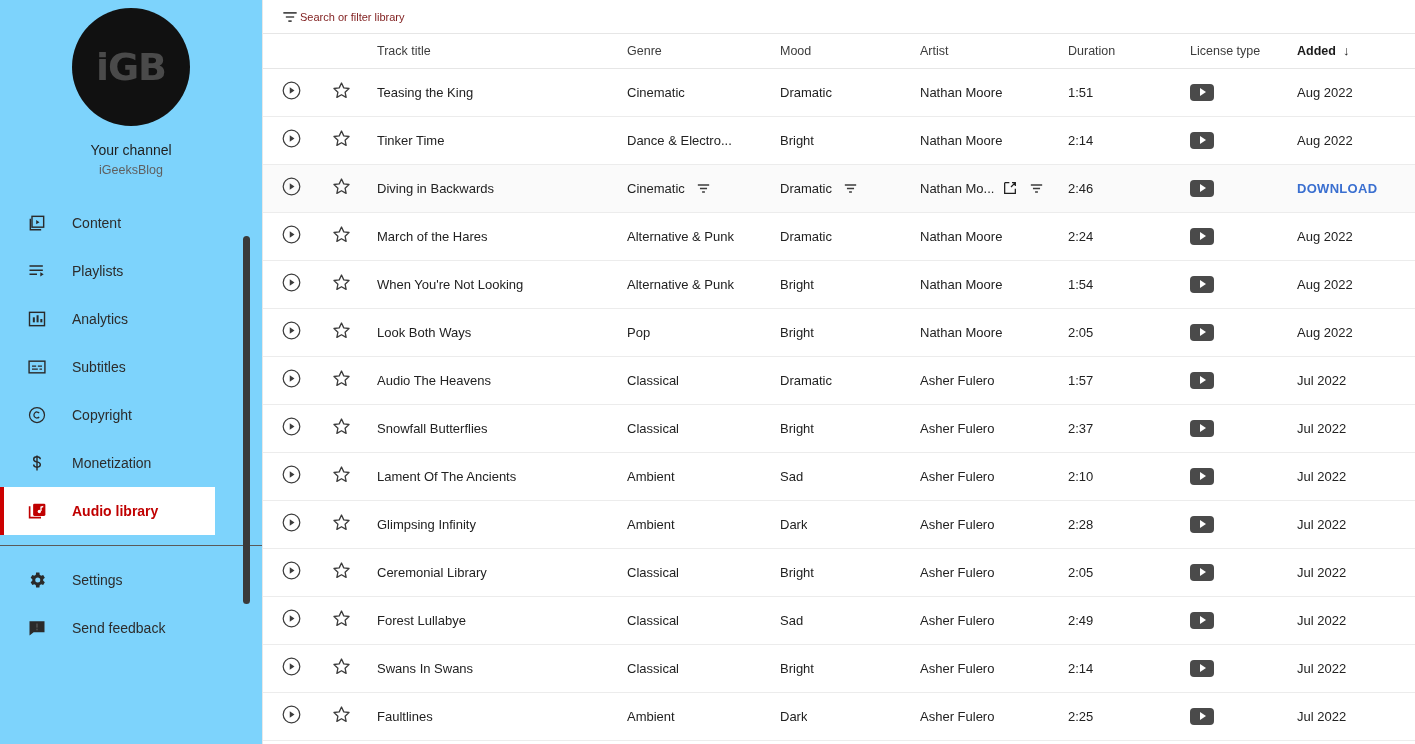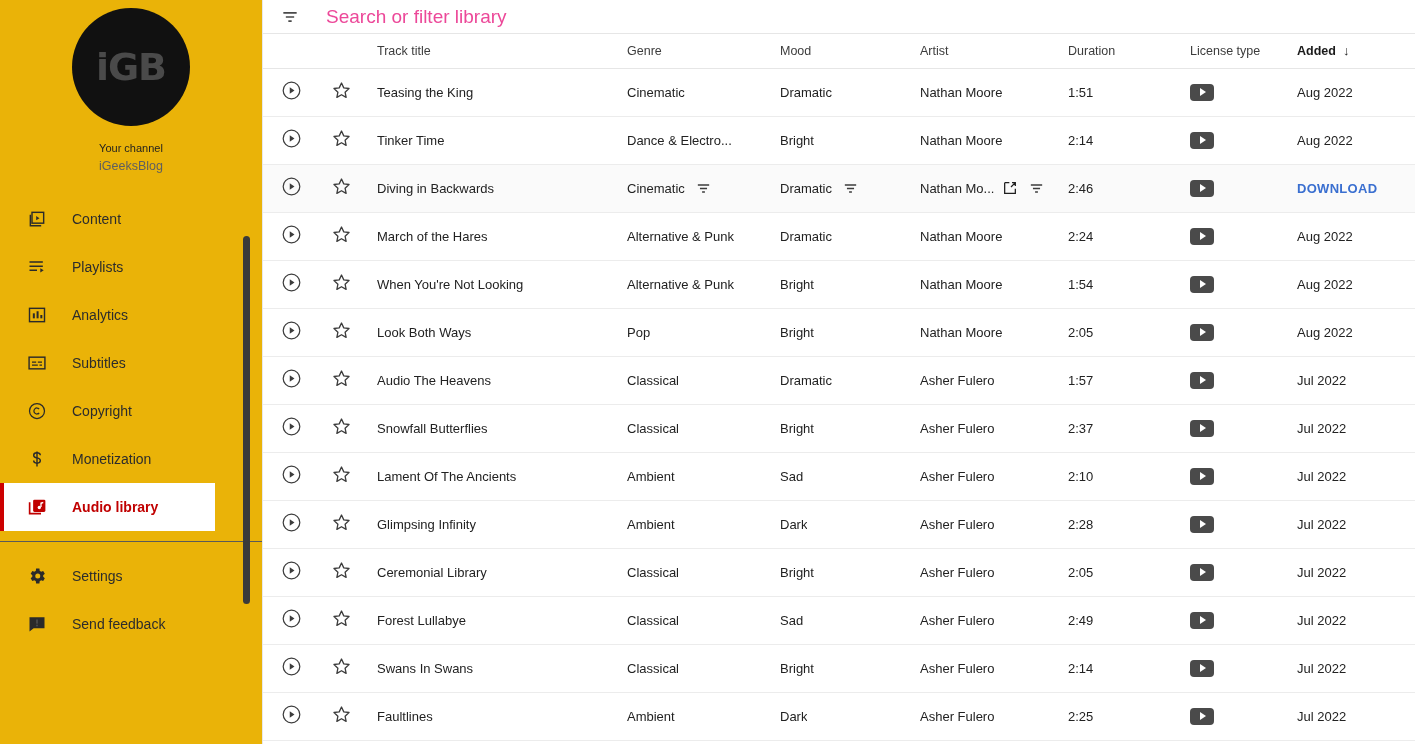--- a/index.html
+++ b/index.html
@@ -8,40 +8,40 @@
     font-family: "Liberation Sans", sans-serif;
     background: #ffffff;
     overflow: hidden;
   }
   #app { position: relative; width: 1415px; height: 744px; display: flex; }
 
   
   #sidebar {
     position: relative;
     width: 262px; height: 744px;
-    background: #eab308;
+    background: #7dd3fc;
     flex: 0 0 262px;
     overflow: hidden;
   }
   .channel-block {
     padding-top: 8px;
     display: flex; flex-direction: column; align-items: center;
   }
   .avatar {
     width: 118px; height: 118px; border-radius: 50%;
     background: #111111;
     display: flex; align-items: center; justify-content: center;
     margin-top: 0px;
   }
   .avatar-text {
     color: #4a4a4a; font-weight: bold; font-size: 38px;
     letter-spacing: -1px; font-family: "DejaVu Sans", sans-serif;
   }
   .channel-name {
-    margin-top: 16px; font-size: 11px; color: #1f1f1f; font-weight: 400;
+    margin-top: 16px; font-size: 14px; color: #1f1f1f; font-weight: 400;
   }
   .channel-handle {
     margin-top: 5px; font-size: 12.5px; color: #5f5f5f;
   }
   .nav { margin-top: 22px; }
   .nav-item {
     display: flex; align-items: center;
     height: 48px; padding-left: 24px;
     position: relative;
   }
@@ -75,21 +75,21 @@
   #main {
     flex: 1; height: 744px; background: #fff; position: relative;
     border-left: 1px solid #e8e8e8;
   }
   .searchbar {
     height: 34px; display: flex; align-items: center;
     padding-left: 17px; border-bottom: 1px solid #e6e6e6;
   }
   .searchbar .filter-ic { color: #4a4a4a; display:flex; align-items:center; }
   .searchbar .ph {
-    margin-left: 26px; color: #ec4899; font-size: 19px;
+    color: #7f1d1d; font-size: 11px;
   }
 
   table { width: 100%; border-collapse: collapse; table-layout: fixed; }
   thead th {
     font-size: 12.5px; color: #3c3c3c; font-weight: 400;
     text-align: left; height: 34px; vertical-align: middle;
     border-bottom: 1px solid #e6e6e6;
     padding: 0;
   }
   thead th.sorted { font-weight: bold; color: #1a1a1a; }

